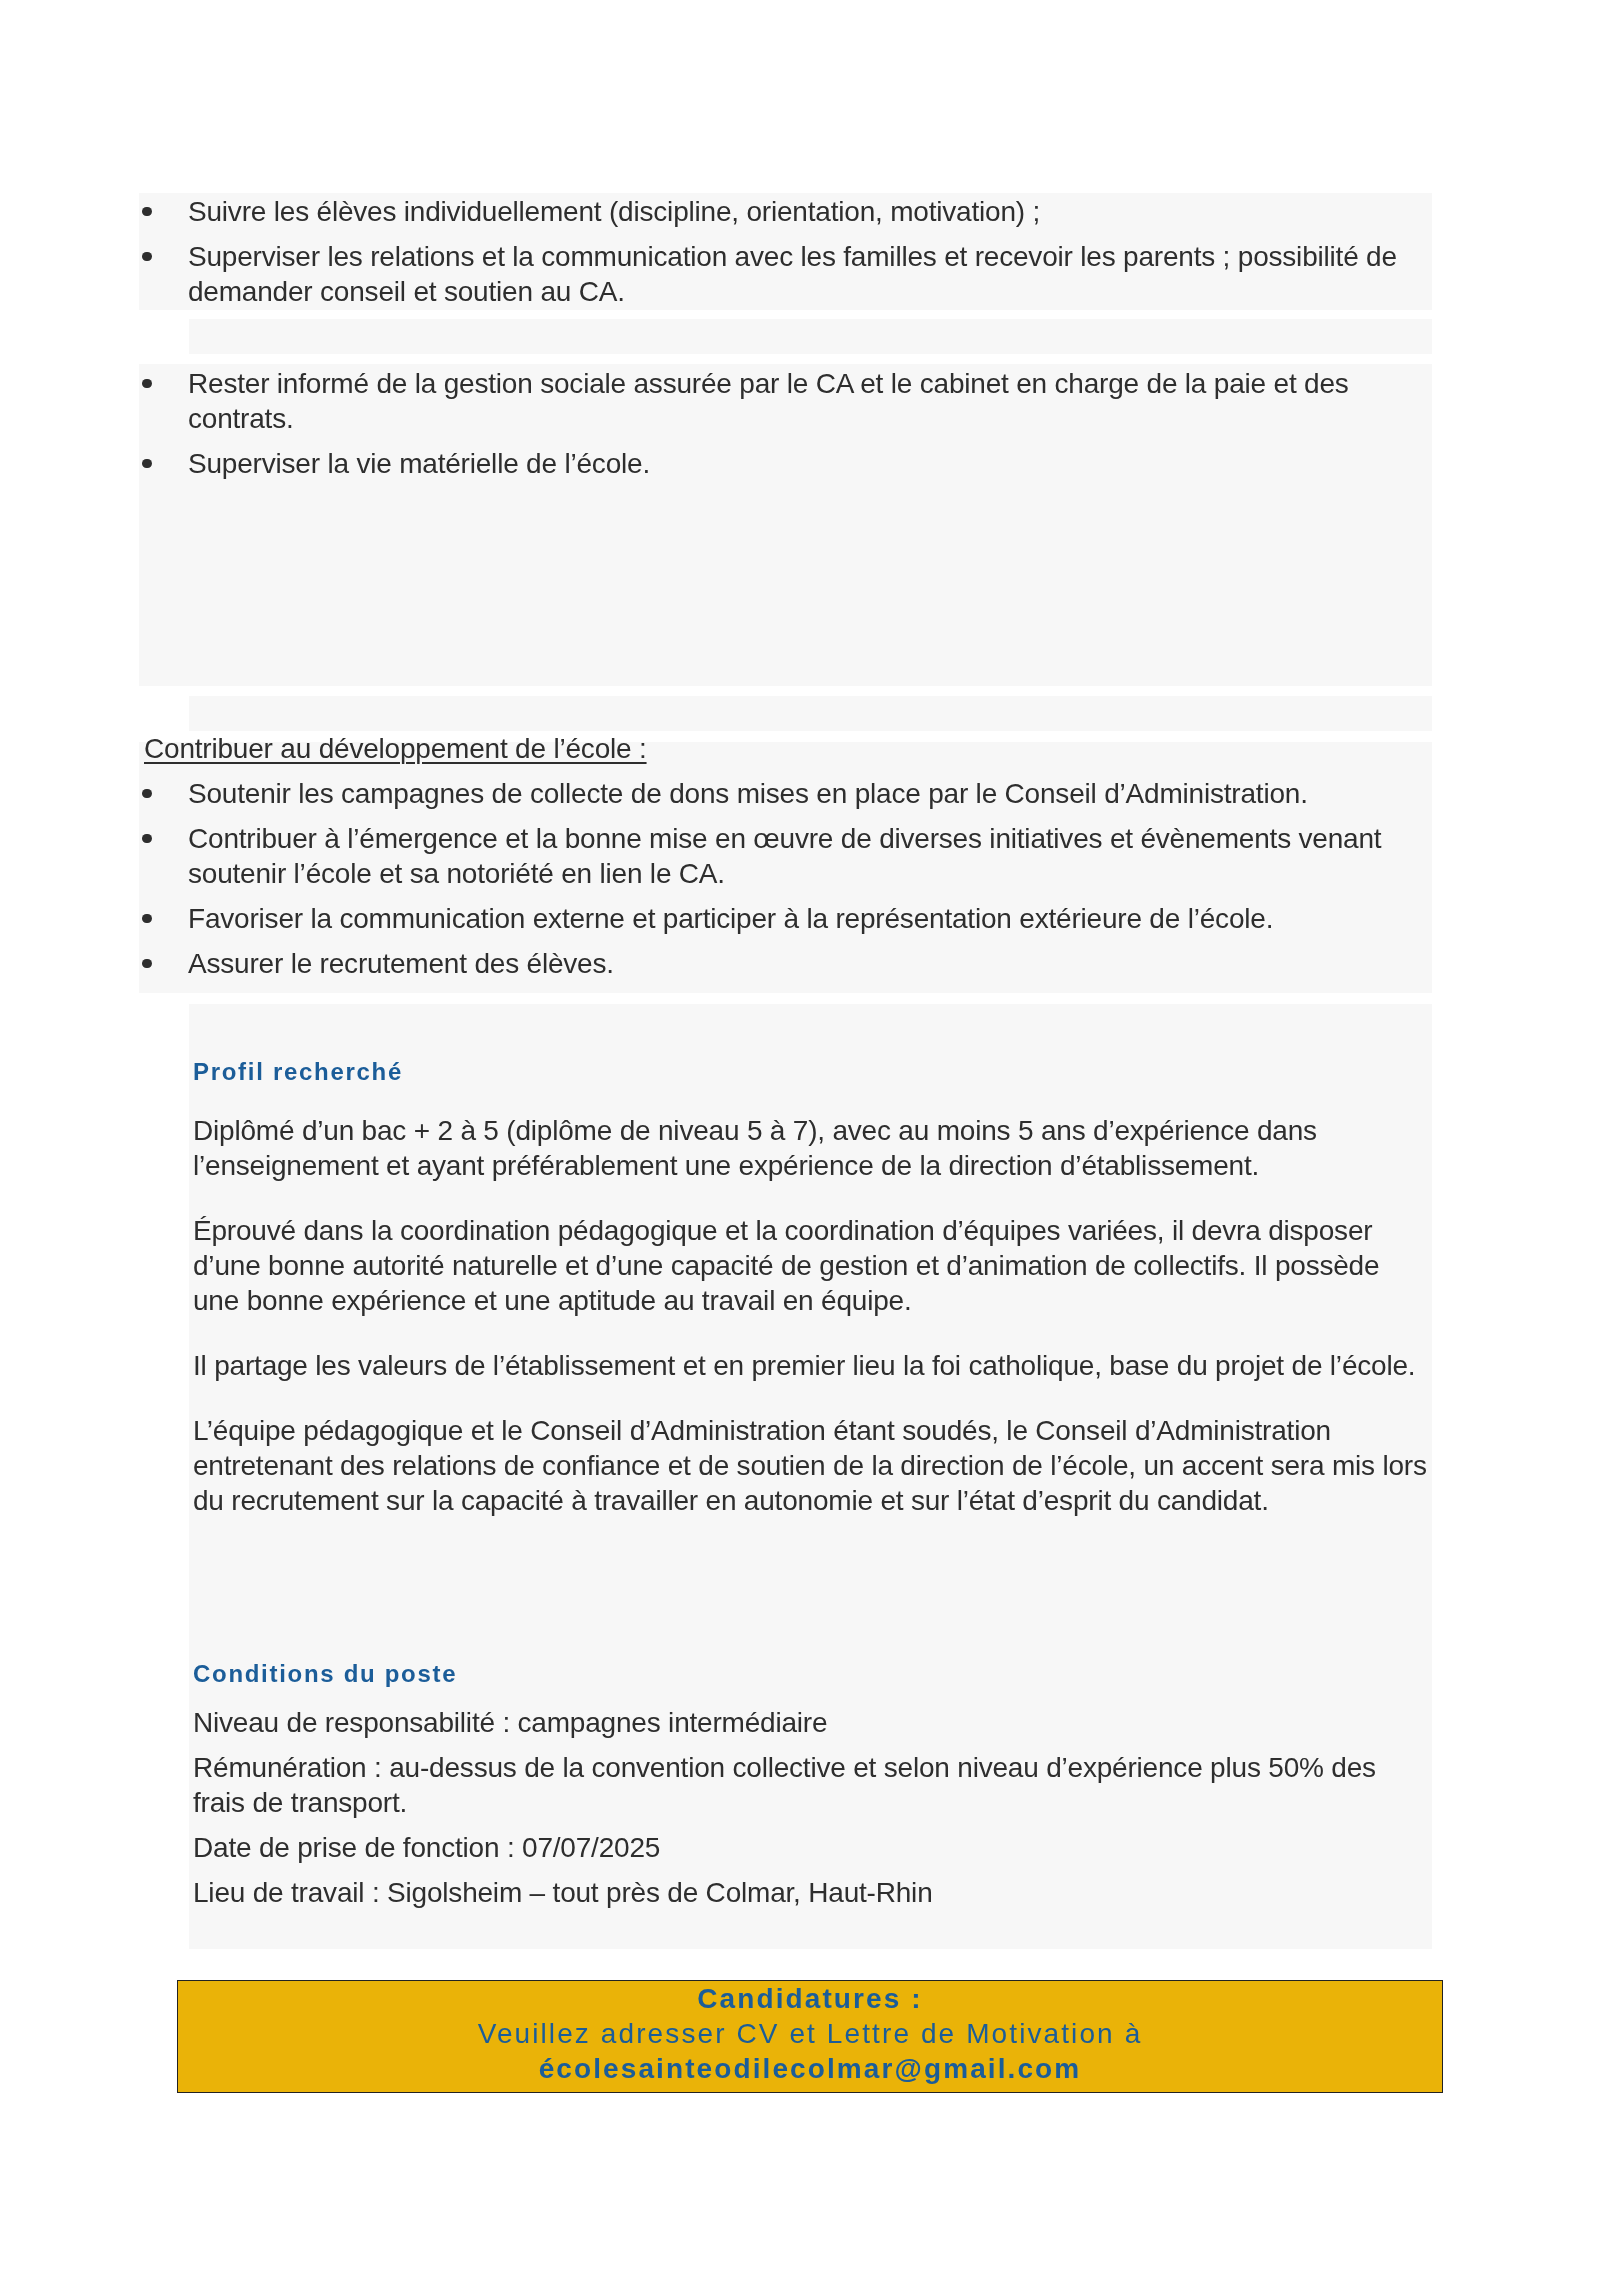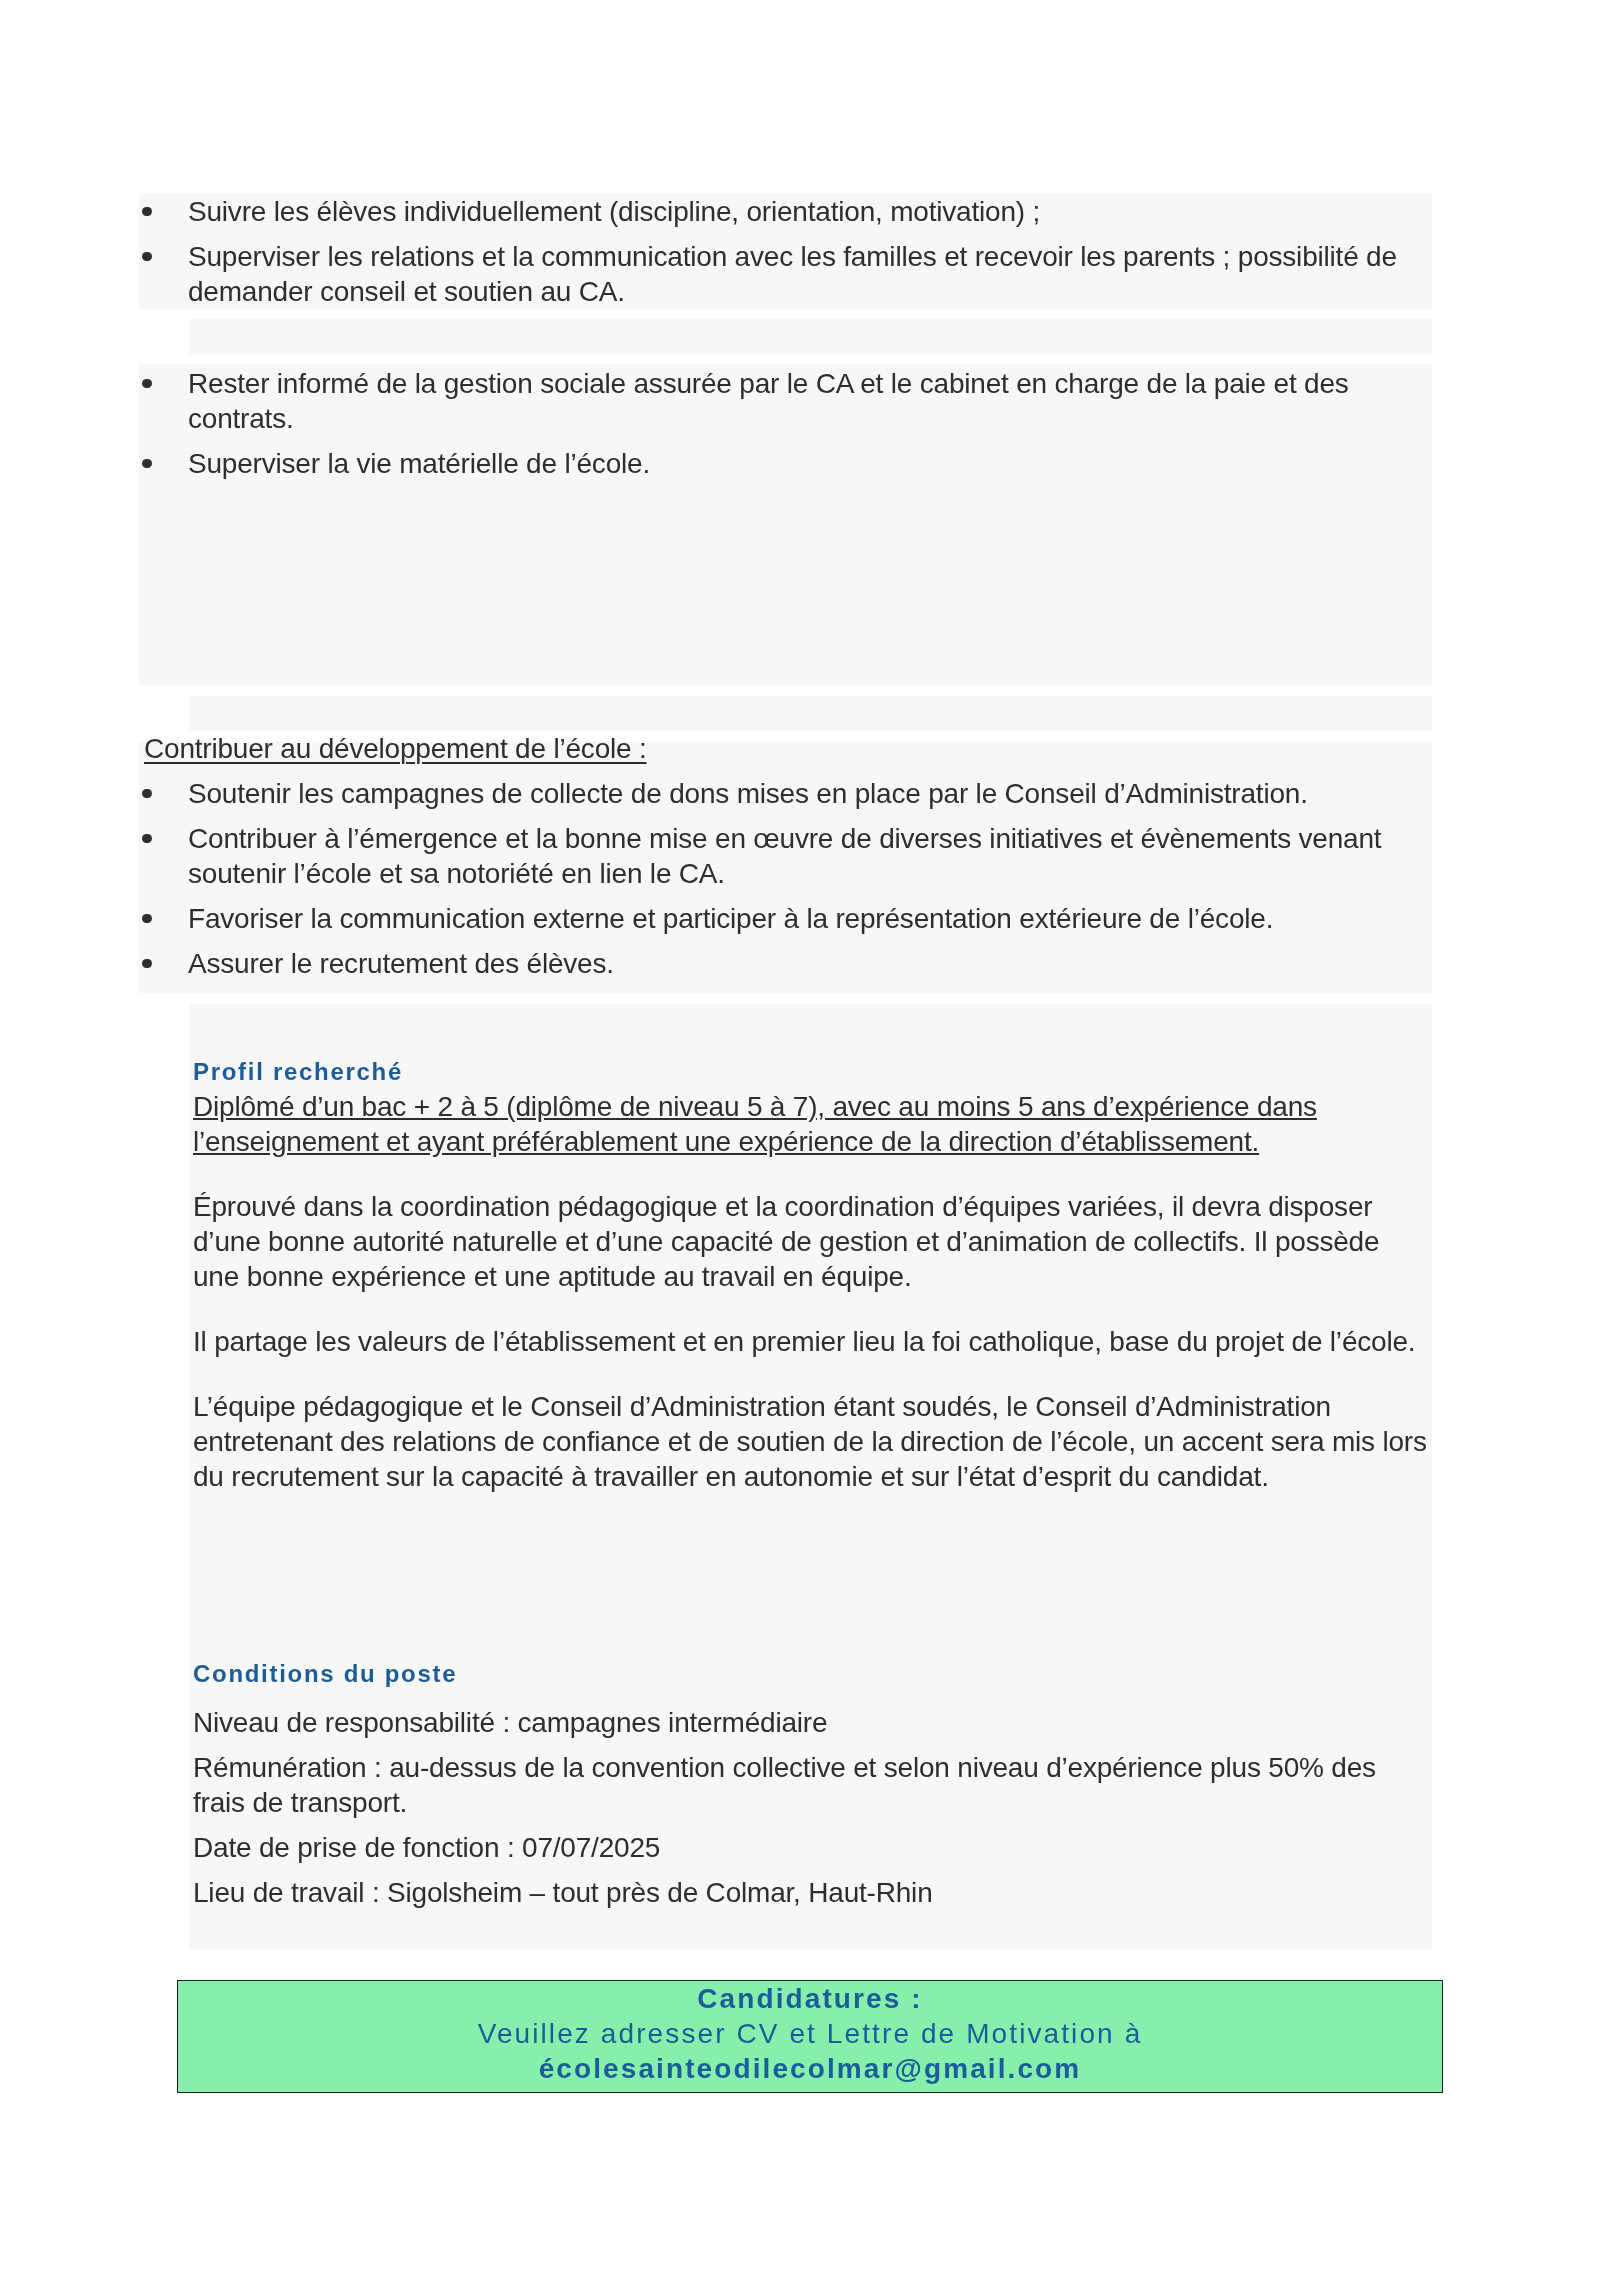--- a/index.html
+++ b/index.html
@@ -8,21 +8,21 @@
   .shade { position: absolute; background: #f7f7f7; }
   .block { position: absolute; font-size: 28px; line-height: 35px; letter-spacing: -0.2px; }
   .list { list-style: none; margin: 0; padding: 0; }
   .list li { position: relative; padding-left: 49px; margin: 0 0 10px 0; }
   .list li:last-child { margin-bottom: 0; }
   .bullet { position: absolute; left: 3.4px; top: 12.7px; width: 9.3px; height: 9.3px; border-radius: 50%; background: #2e2e2e; }
   .sec-heading { text-decoration: underline; text-decoration-thickness: 1.7px; text-underline-offset: 4.2px; margin: 0 0 10px 0; }
   .blue-title { color: #1b5d99; font-weight: bold; font-size: 24px; letter-spacing: 1.7px; margin: 0; }
   .para { margin: 0; }
   .cand-box { position: absolute; left: 177px; top: 1980px; width: 1266px; height: 113px;
-              border: 1.7px solid #222; background: #86efac; box-sizing: border-box;
+              border: 1.7px solid #222; background: #eab308; box-sizing: border-box;
               text-align: center; color: #1b5d99; font-size: 28px; line-height: 35px; letter-spacing: 2.1px; padding-top: 0; }
   .cand-box .b { font-weight: bold; }
 </style>
 </head>
 <body>
 
 <div class="shade" style="left:139px; top:193px; width:1293px; height:117px;"></div>
 <div class="shade" style="left:189px; top:319px; width:1243px; height:35px;"></div>
 <div class="shade" style="left:139px; top:364px; width:1293px; height:322px;"></div>
 <div class="shade" style="left:189px; top:696px; width:1243px; height:35px;"></div>
@@ -48,21 +48,21 @@
   <ul class="list" style="margin-left:-5px;">
     <li><span class="bullet"></span><span>Soutenir les campagnes de collecte de dons mises en place par le Conseil d’Administration.</span></li>
     <li><span class="bullet"></span><span>Contribuer à l’émergence et la bonne mise en œuvre de diverses initiatives et évènements venant soutenir l’école et sa notoriété en lien le CA.</span></li>
     <li><span class="bullet"></span><span>Favoriser la communication externe et participer à la représentation extérieure de l’école.</span></li>
     <li><span class="bullet"></span><span>Assurer le recrutement des élèves.</span></li>
   </ul>
 </div>
 
 <div class="block" style="left:193px; top:1054px; width:1234px;">
   <p class="blue-title">Profil recherché</p>
-  <p class="para" style="margin-top:0;text-decoration:underline;">Diplômé d’un bac + 2 à 5 (diplôme de niveau 5 à 7), avec au moins 5 ans d’expérience dans l’enseignement et ayant préférablement une expérience de la direction d’établissement.</p>
+  <p class="para" style="margin-top:24px;">Diplômé d’un bac + 2 à 5 (diplôme de niveau 5 à 7), avec au moins 5 ans d’expérience dans l’enseignement et ayant préférablement une expérience de la direction d’établissement.</p>
   <p class="para" style="margin-top:30px;">Éprouvé dans la coordination pédagogique et la coordination d’équipes variées, il devra disposer d’une bonne autorité naturelle et d’une capacité de gestion et d’animation de collectifs. Il possède une bonne expérience et une aptitude au travail en équipe.</p>
   <p class="para" style="margin-top:30px;">Il partage les valeurs de l’établissement et en premier lieu la foi catholique, base du projet de l’école.</p>
   <p class="para" style="margin-top:30px;">L’équipe pédagogique et le Conseil d’Administration étant soudés, le Conseil d’Administration entretenant des relations de confiance et de soutien de la direction de l’école, un accent sera mis lors du recrutement sur la capacité à travailler en autonomie et sur l’état d’esprit du candidat.</p>
 </div>
 
 <div class="block" style="left:193px; top:1656px; width:1234px;">
   <p class="blue-title">Conditions du poste</p>
   <p class="para" style="margin-top:13.5px;">Niveau de responsabilité : campagnes intermédiaire</p>
   <p class="para" style="margin-top:10px;">Rémunération : au-dessus de la convention collective et selon niveau d’expérience plus 50% des frais de transport.</p>
   <p class="para" style="margin-top:10px;">Date de prise de fonction : 07/07/2025</p>

